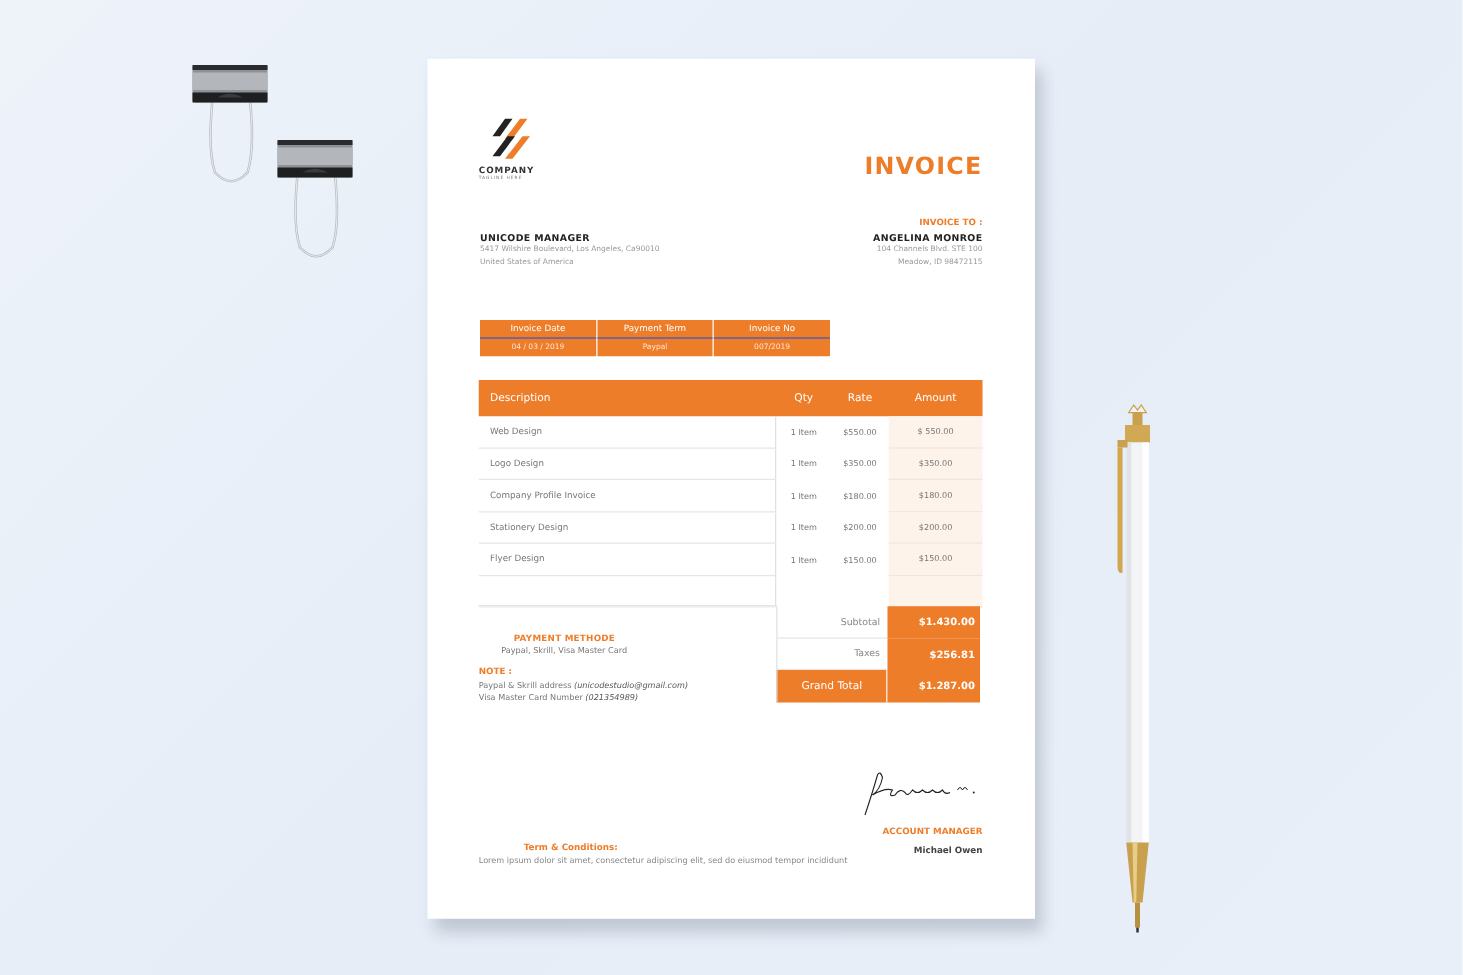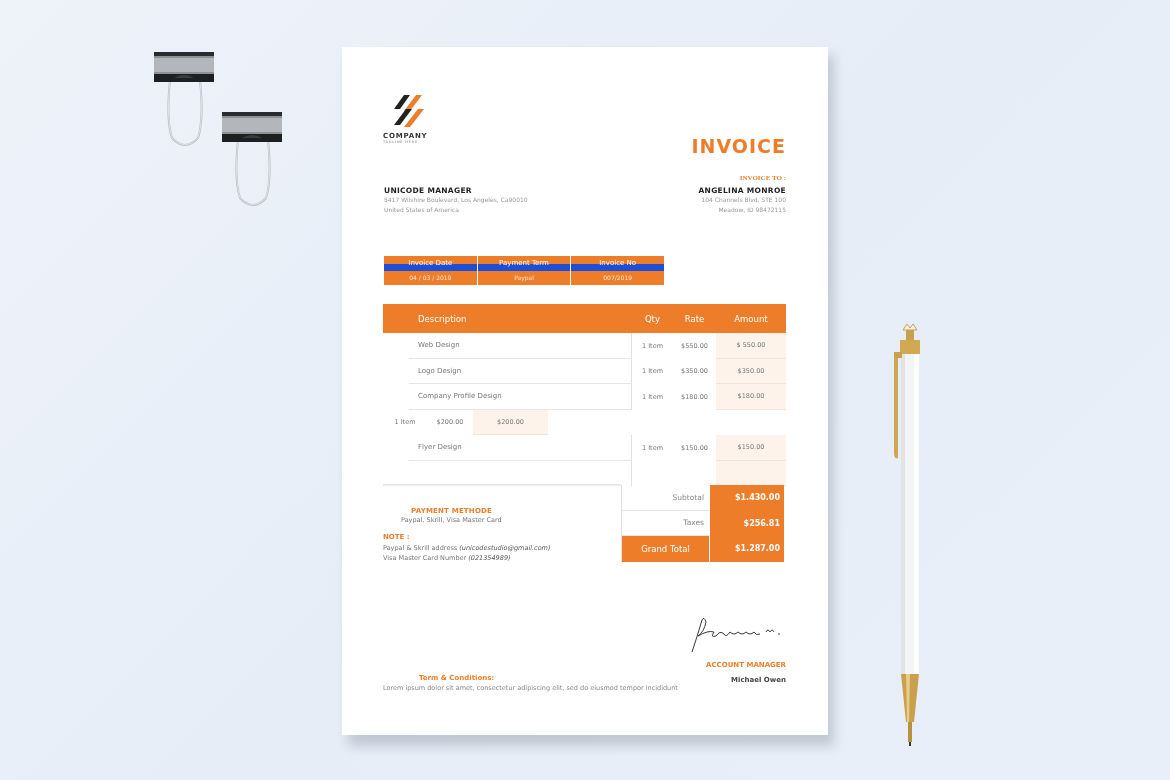--- a/index.html
+++ b/index.html
@@ -14,37 +14,37 @@
     background: rgba(120,130,145,0.35); filter: blur(6px);
   }
   .paper {
     position: absolute; left: 342px; top: 47px; width: 486px; height: 688px;
     background: #ffffff;
   }
   .abs { position: absolute; }
   .logo { left: 48px; top: 42px; width: 40px; height: 56px; }
   .logo-name { left: 41px; top: 85px; font-size: 7px; font-weight: bold; letter-spacing: 0.8px; color: #333; }
   .logo-tag { left: 41px; top: 93px; font-size: 3.5px; letter-spacing: 0.8px; color: #777; }
-  .title { right: 42px; top: 88px; font-size: 19px; font-weight: bold; letter-spacing: 1px; color: #ee7d2a; }
+  .title { right: 42px; top: 75px; font-size: 19px; font-weight: bold; letter-spacing: 1px; color: #ee7d2a; }
   .from-name { left: 42px; top: 139px; font-size: 7.5px; font-weight: bold; color: #222; letter-spacing: 0.3px; }
   .addr { font-size: 6px; color: #999; line-height: 10px; }
   .from-addr { left: 42px; top: 148px; }
-  .to-label { right: 42px; top: 127px; font-size: 7px; color: #ee7d2a; font-weight: bold; text-align: right; font-family: Liberation Serif, serif; }
+  .to-label { right: 42px; top: 127px; font-size: 7px; color: #ee7d2a; font-weight: bold; text-align: right; }
   .to-name { right: 42px; top: 139px; font-size: 7.5px; font-weight: bold; color: #222; letter-spacing: 0.3px; text-align: right; }
   .to-addr { right: 42px; top: 148px; text-align: right; }
 
   .meta { left: 42px; top: 209px; width: 280px; display: flex; }
   .meta-col { flex: 1; border-right: 1px solid #fff; }
   .meta-col:last-child { border-right: none; }
-  .meta-h { background: #ee7d2a; color: #fff; font-size: 7px; text-align: center; height: 15px; line-height: 15px; border-bottom: 7px solid #1d4ed8; }
+  .meta-h { background: #ee7d2a; color: #fff; font-size: 7px; text-align: center; height: 15px; line-height: 15px; border-bottom: 1px solid #1d4ed8; }
   .meta-v { background: #ee7d2a; color: #fde6d2; font-size: 6px; text-align: center; height: 14px; line-height: 14px; }
 
   .items { left: 41px; top: 257px; width: 403px; }
   .ihead { display: flex; background: #ee7d2a; height: 29px; align-items: center; color: #fff; font-size: 8.5px; }
-  .c-desc { width: 238px; padding-left: 9px; margin-left: 26px; }
+  .c-desc { width: 238px; padding-left: 9px; }
   .c-qty { width: 44px; text-align: center; }
   .c-rate { width: 46px; text-align: center; }
   .c-amt { width: 75px; text-align: center; }
   .irow { display: flex; height: 25.5px; align-items: center; font-size: 7px; color: #777; position: relative; }
   .irow .c-desc { border-bottom: 1px solid #e6e6e6; height: 100%; display: flex; align-items: center; border-right: 1px solid #e0e0e0; }
   .irow .c-qty, .irow .c-rate { height: 100%; display: flex; align-items: center; justify-content: center; font-size: 6.5px; }
   .irow .c-amt { background: #fdf3ea; height: 100%; display: flex; align-items: center; justify-content: center; border-bottom: 1px solid #f2e4d8; font-size: 6.5px; }
   .irow.empty .c-desc { border-bottom: none; }
 
   .totals { left: 279px; top: 438px; width: 165px; }
@@ -163,26 +163,27 @@
       <div class="c-rate">$550.00</div>
       <div class="c-amt">$ 550.00</div>
     </div>
     <div class="irow">
       <div class="c-desc">Logo Design</div>
       <div class="c-qty">1 Item</div>
       <div class="c-rate">$350.00</div>
       <div class="c-amt">$350.00</div>
     </div>
     <div class="irow">
-      <div class="c-desc">Company Profile Design</div>
+      <div class="c-desc">Company Profile Invoice</div>
       <div class="c-qty">1 Item</div>
       <div class="c-rate">$180.00</div>
       <div class="c-amt">$180.00</div>
     </div>
     <div class="irow">
+      <div class="c-desc">Stationery Design</div>
       <div class="c-qty">1 Item</div>
       <div class="c-rate">$200.00</div>
       <div class="c-amt">$200.00</div>
     </div>
     <div class="irow">
       <div class="c-desc">Flyer Design</div>
       <div class="c-qty">1 Item</div>
       <div class="c-rate">$150.00</div>
       <div class="c-amt">$150.00</div>
     </div>

